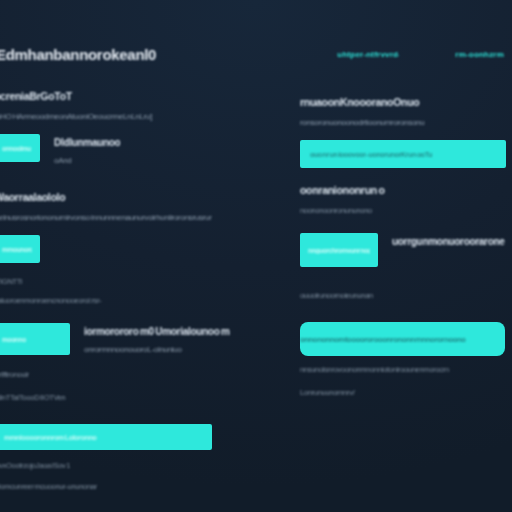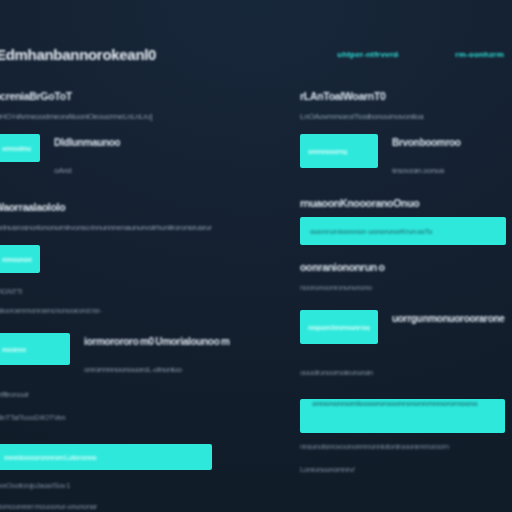--- a/index.html
+++ b/index.html
@@ -112,21 +112,21 @@
   .field-title {
     font-size: 10px;
     font-weight: 700;
     color: #dbe4ee;
     line-height: 15px;
   }
   .field-meta {
     font-size: 8px;
     color: #8a99a9;
     line-height: 13px;
-    margin-top: 14px;
+    margin-top: 4px;
   }
 
   
   .btn {
     background: #2ee8dc;
     border: 0;
     border-radius: 2px;
     display: flex;
     align-items: center;
     padding: 0 8px;
@@ -164,24 +164,24 @@
     white-space: nowrap;
     overflow: hidden;
   }
   .bar-txt.dark { color: #17424a; opacity: 0.55; }
 
   
   .pill-wide {
     width: 205px;
     height: 34px;
     background: #2ee8dc;
-    border-radius: 2px;
-    display: flex;
-    align-items: flex-start;
-    padding: 0 12px;
+    border-radius: 8px;
+    display: flex;
+    align-items: center;
+    padding: 0 0;
     box-sizing: border-box;
   }
   .pill-wide .pt {
     font-size: 7.5px;
     font-weight: 700;
     color: #123c44;
     opacity: 0.6;
     white-space: nowrap;
     overflow: hidden;
   }
@@ -265,38 +265,26 @@
     <div class="bar bar-left">
       <span class="bar-txt blur">mmnlooooronnrom LoIoronno</span>
     </div>
 
     <div class="foot-line first blur">DvxOootrzojoJaoa ISov 1</div>
     <div class="foot-line second blur">Diomcunreer mcuoonur-ununonar</div>
   </div>
 
   <div class="col col-right">
 
-    <div class="block">
-      <div class="label-strong blur">rLAnToaIWoarnT0</div>
-      <div class="label-sub blur">LnOAovmmoeoiTiosibonoumovoniioa</div>
-      <div class="field-row">
-        <div class="btn btn-md">
-          <span class="btn-txt light blur">onnnnooorng</span>
-        </div>
-        <div class="field-text">
-          <div class="field-title blur">Brvonboomroo</div>
-          <div class="field-meta blur">iesovzan.oonua</div>
-        </div>
-      </div>
-    </div>
 
     <div class="spacer-6"></div>
 
     <div class="block">
       <div class="label-strong blur">rnuaoonKnoooranoOnuo</div>
+      <div class="label-sub blur">ronsoronuonoonodrtioonumroronsonu</div>
       <div class="bar bar-right">
         <span class="bar-txt dark blur">ouo nr un iooovoor- uonorunorKrun ooTu</span>
       </div>
       <div class="spacer-14"></div>
       <div class="label-strong blur">oonraniononrun o</div>
       <div class="label-tiny blur">noononoonronununono</div>
     </div>
 
     <div class="spacer-14"></div>
 

